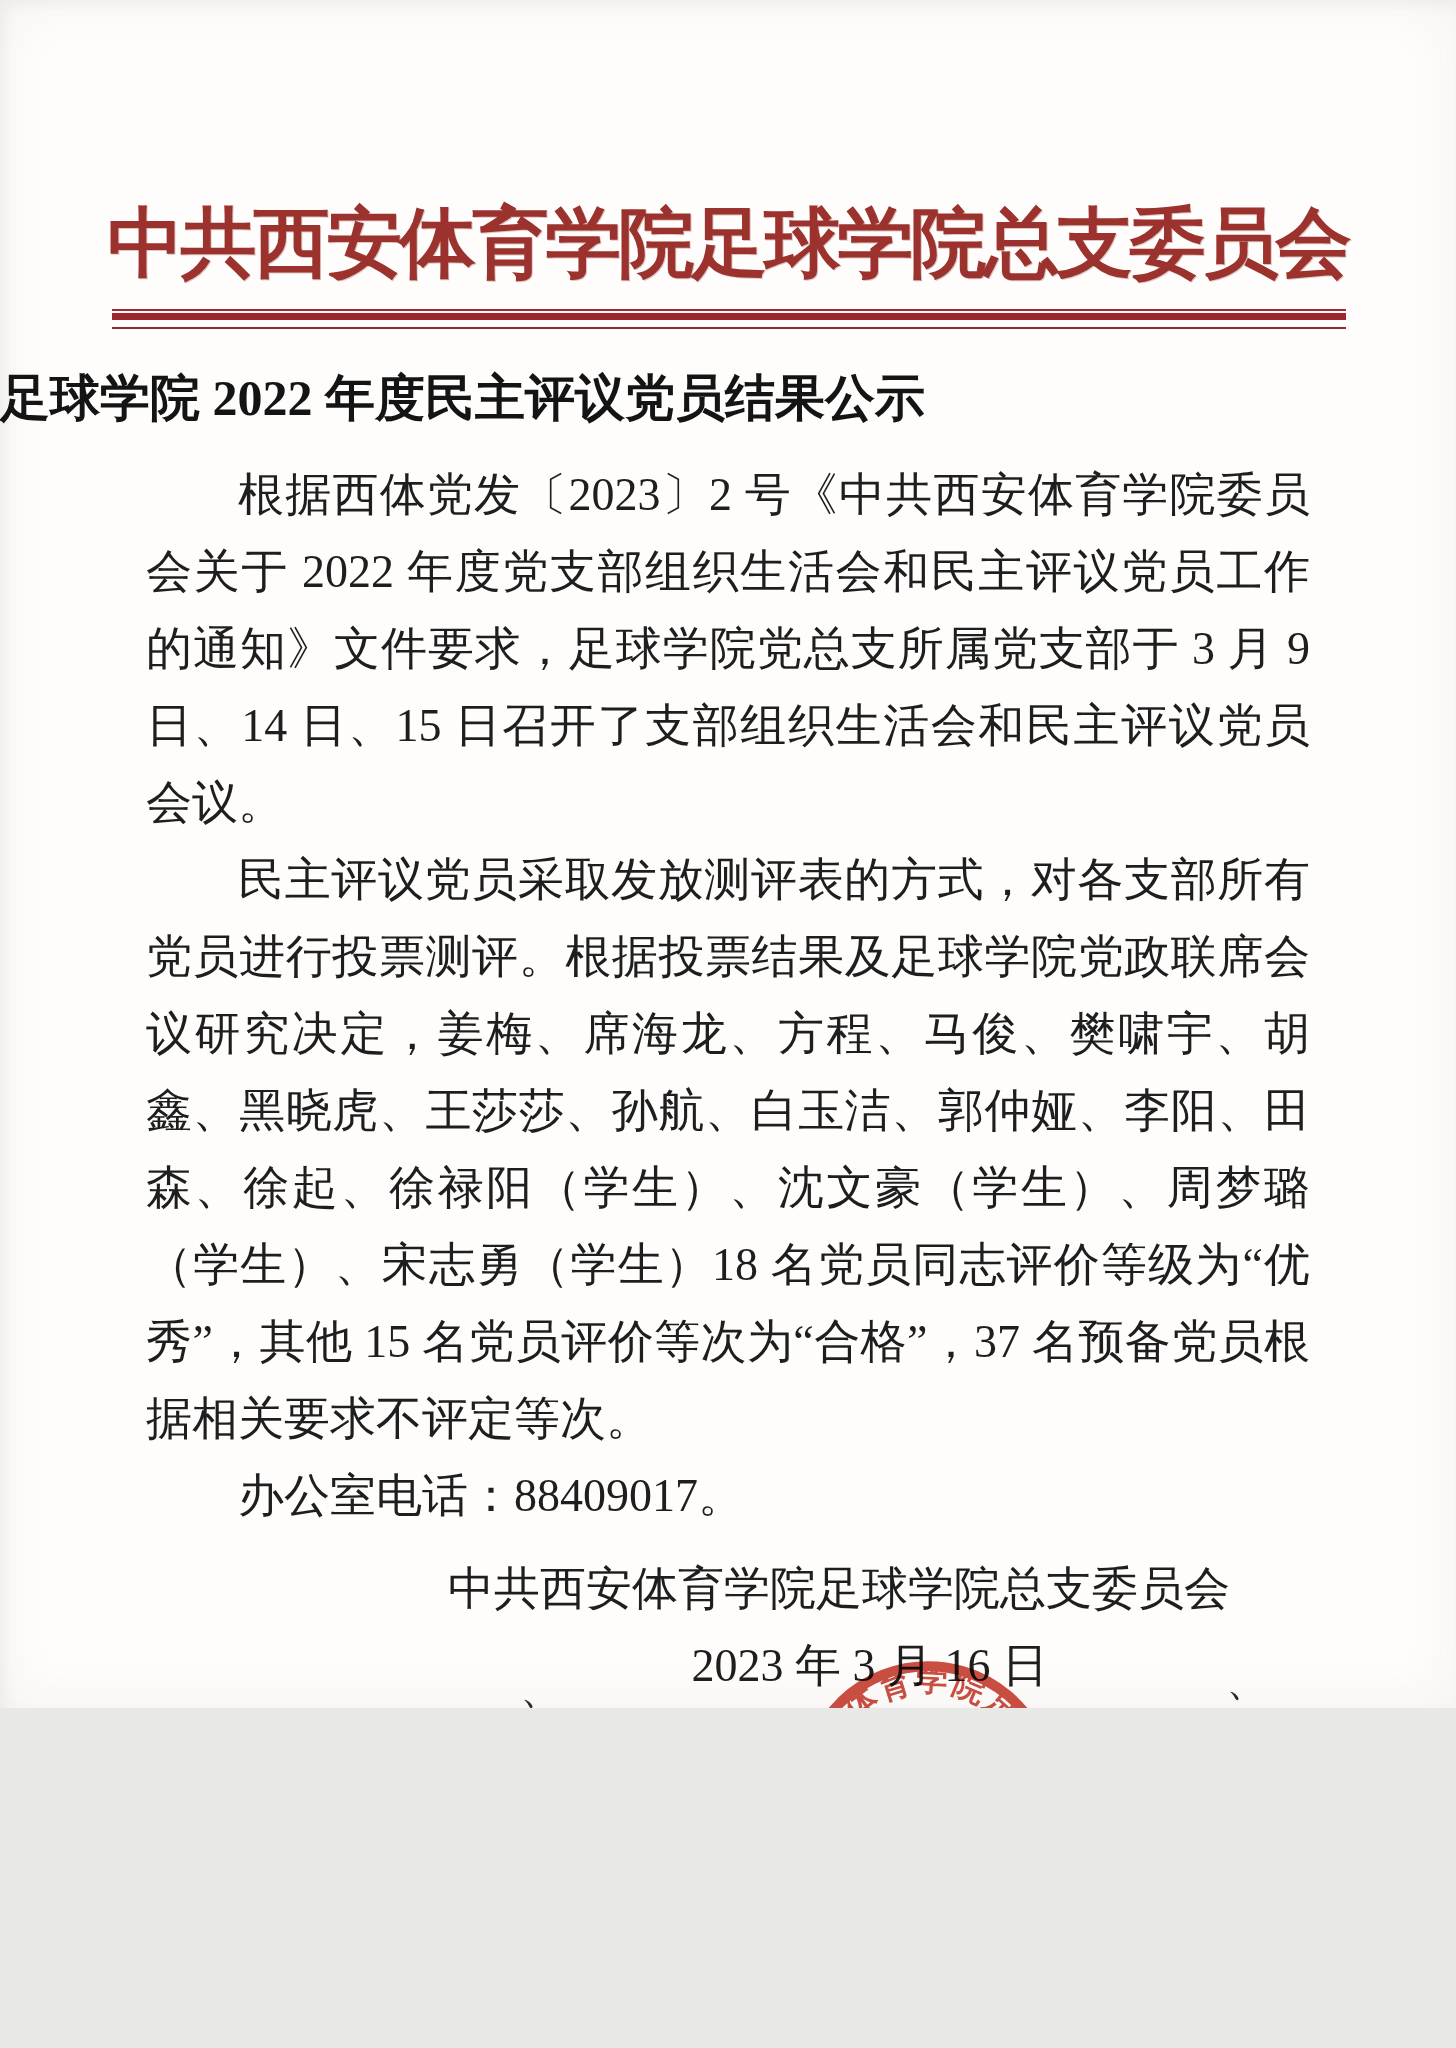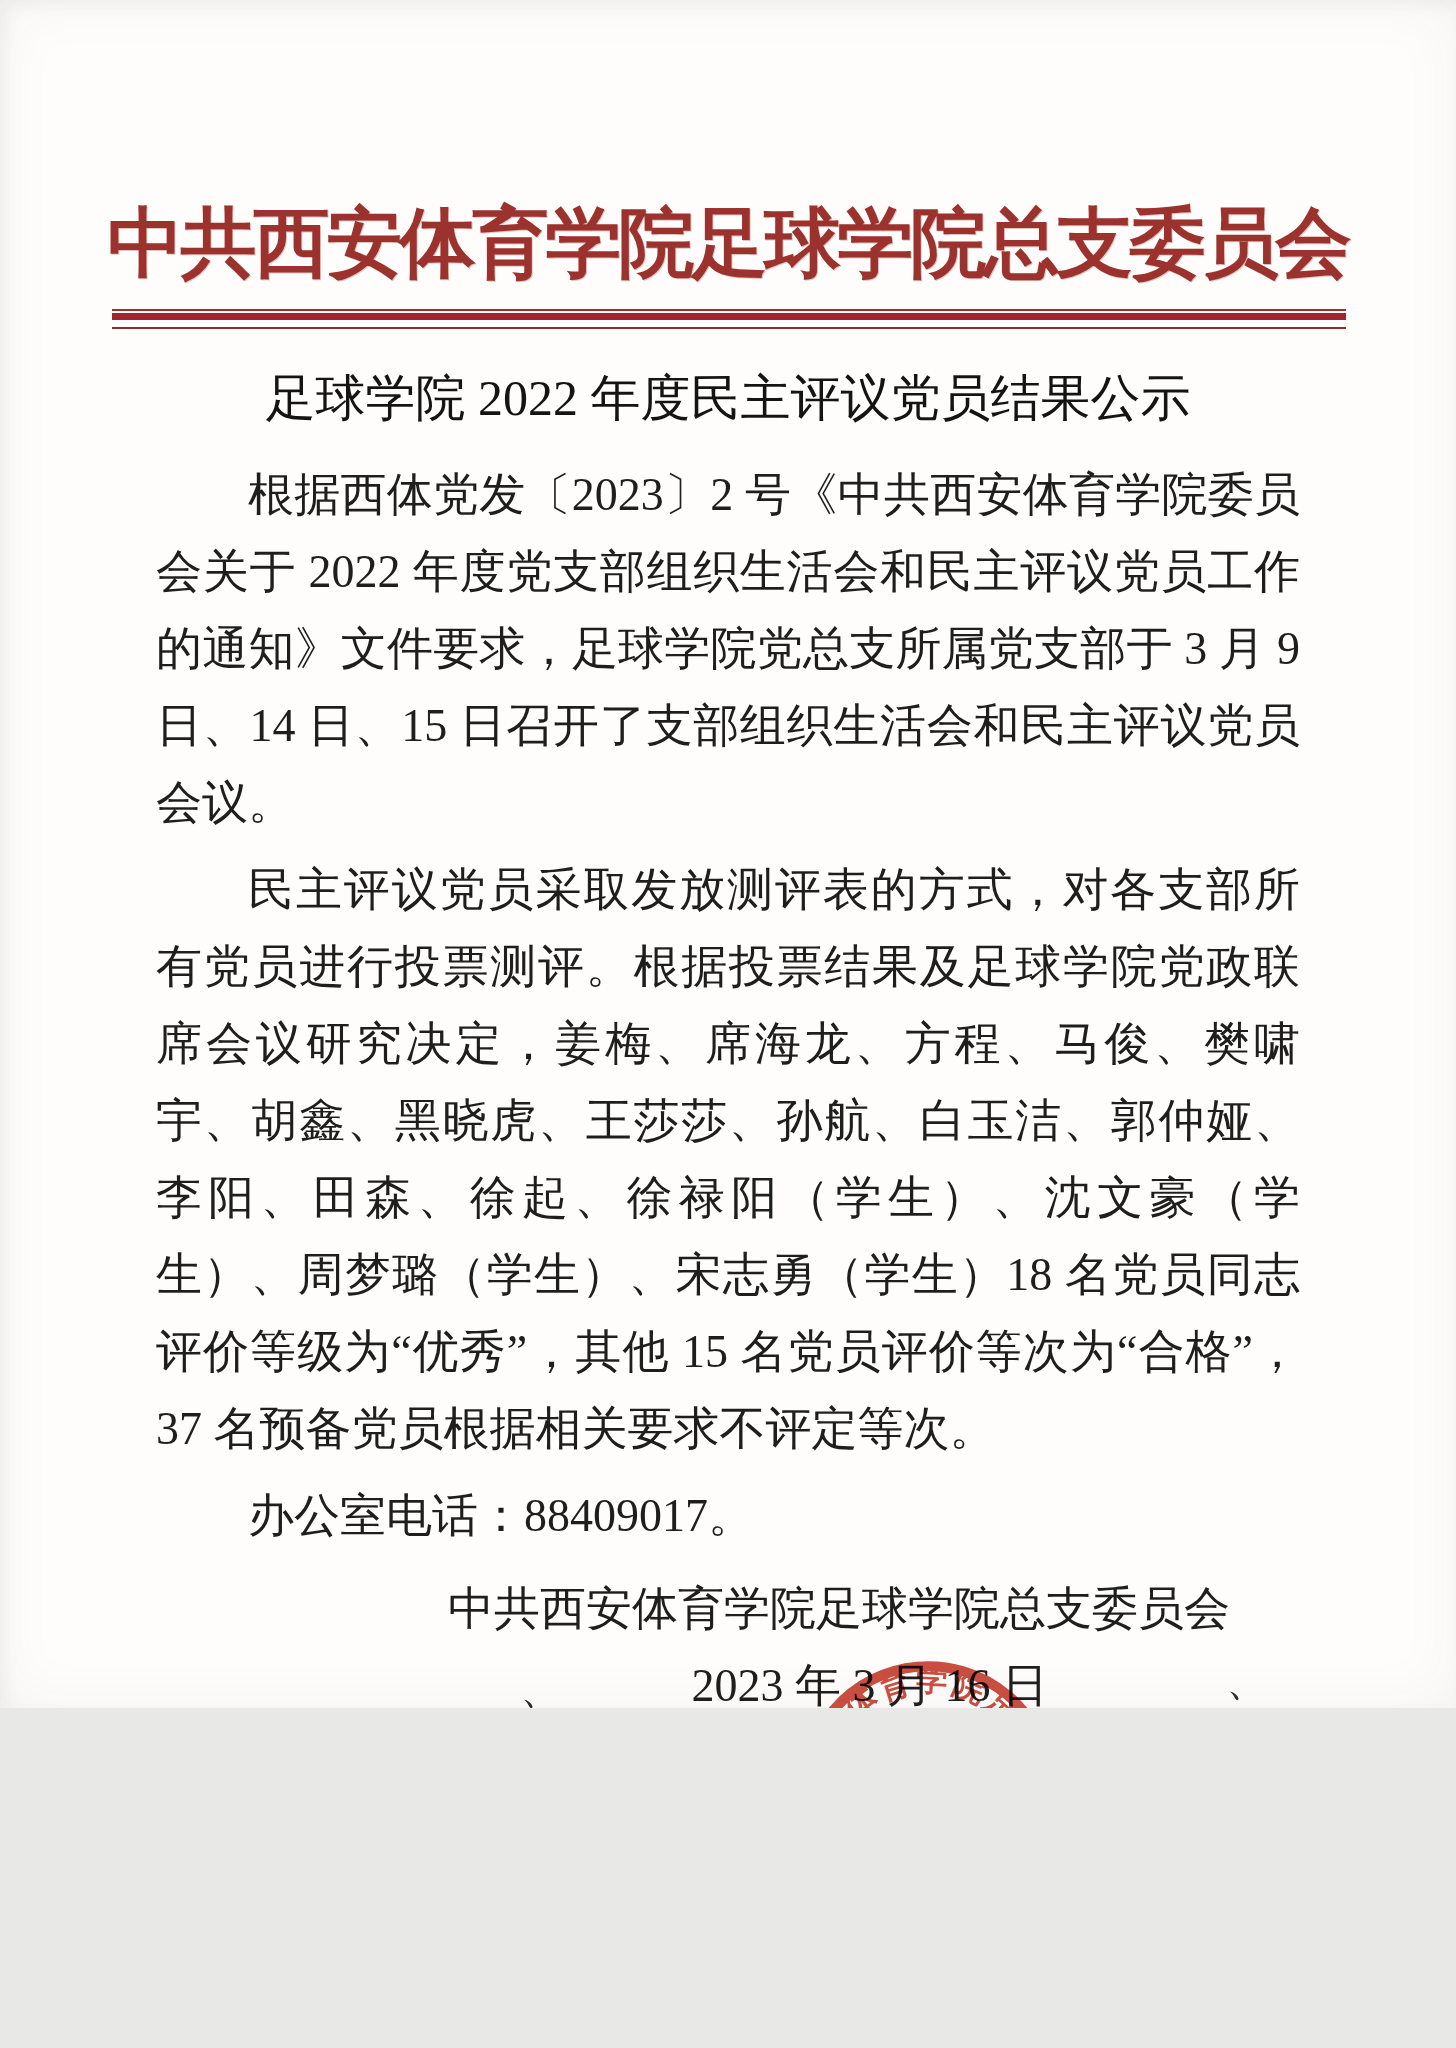--- a/index.html
+++ b/index.html
@@ -32,39 +32,38 @@
   
   .header-rule {
     margin: 18px 110px 0 112px;
   }
   .rule-thin-top   { height: 2px; background: #a02c30; margin-bottom: 2px; }
   .rule-thick      { height: 7px; background: #9b2830; }
   .rule-thin-bottom{ height: 2px; background: #8f2a2c; margin-top: 7px; }
   
   .doc-title {
     margin-top: 38px;
-    text-align: center;
     color: #141414;
-    font-weight: normal;
+    font-weight: bold;
     font-size: 50px;
     line-height: 1.25;
     letter-spacing: 0px;
     white-space: nowrap;
   }
   
   .doc-body {
     margin: 26px 146px 0 146px;
     color: #1e1e1e;
     font-size: 46px;
     line-height: 77px;
     text-align: justify;
     text-justify: inter-ideograph;
   }
   .doc-body p {
-    margin: 10px;
+    margin: 0;
     text-indent: 2em;
   }
   
   .sig-block {
     position: relative;
     margin-top: 16px;
     color: #1e1e1e;
     font-size: 46px;
     line-height: 77px;
   }

